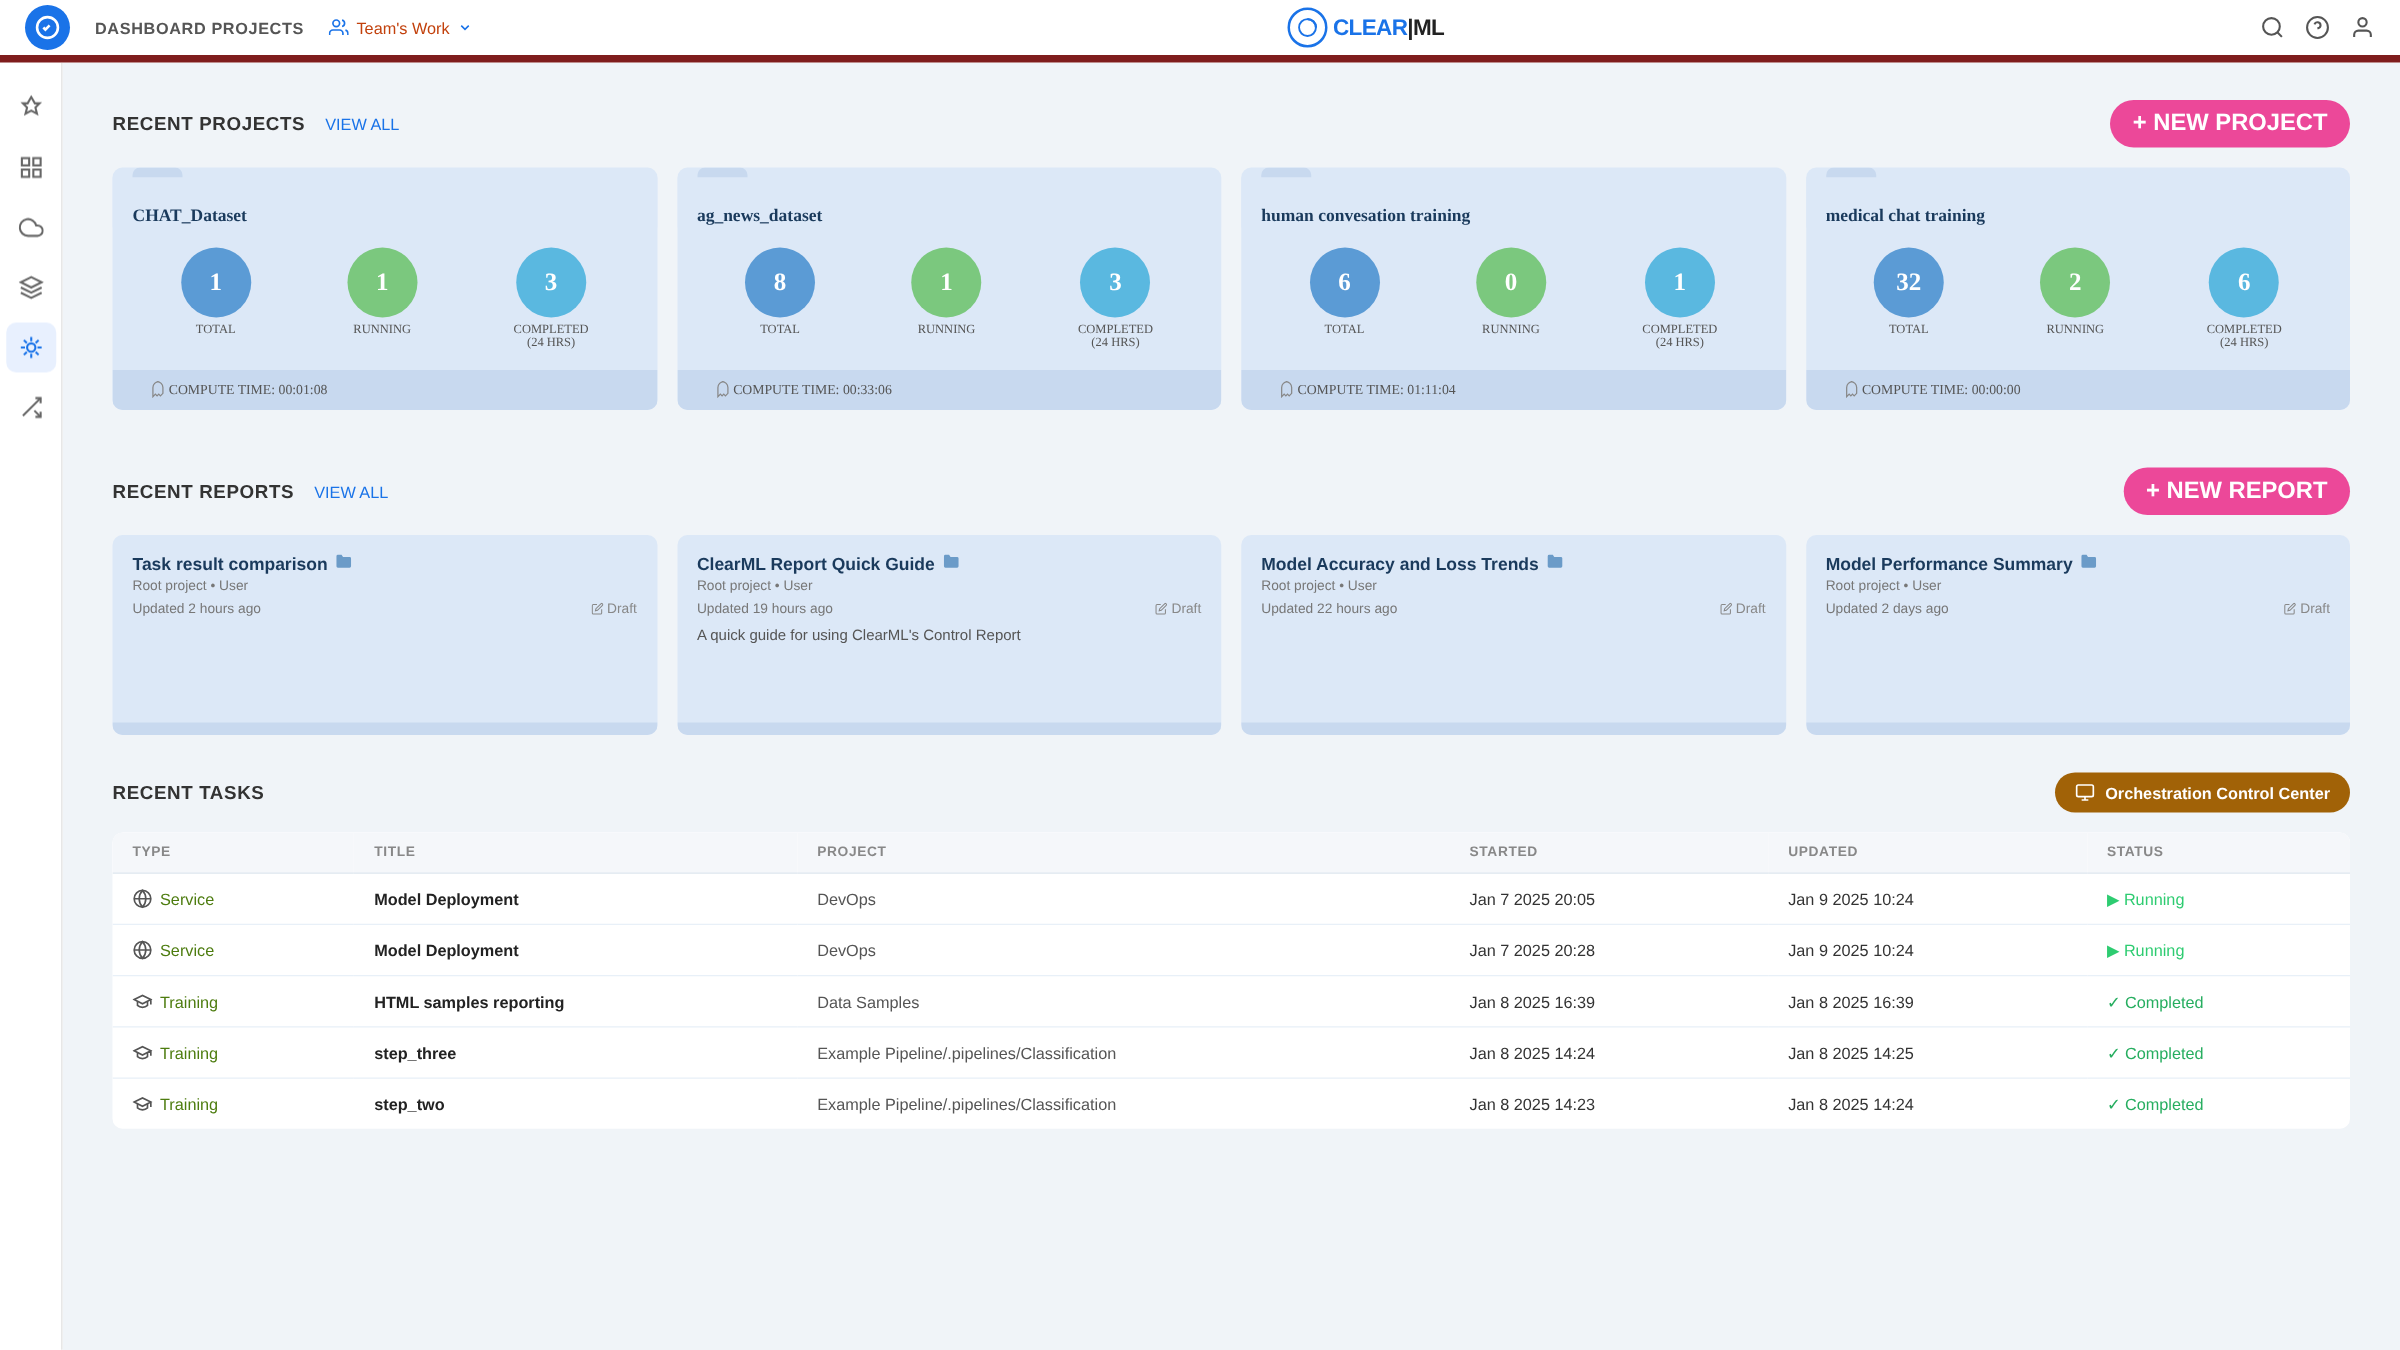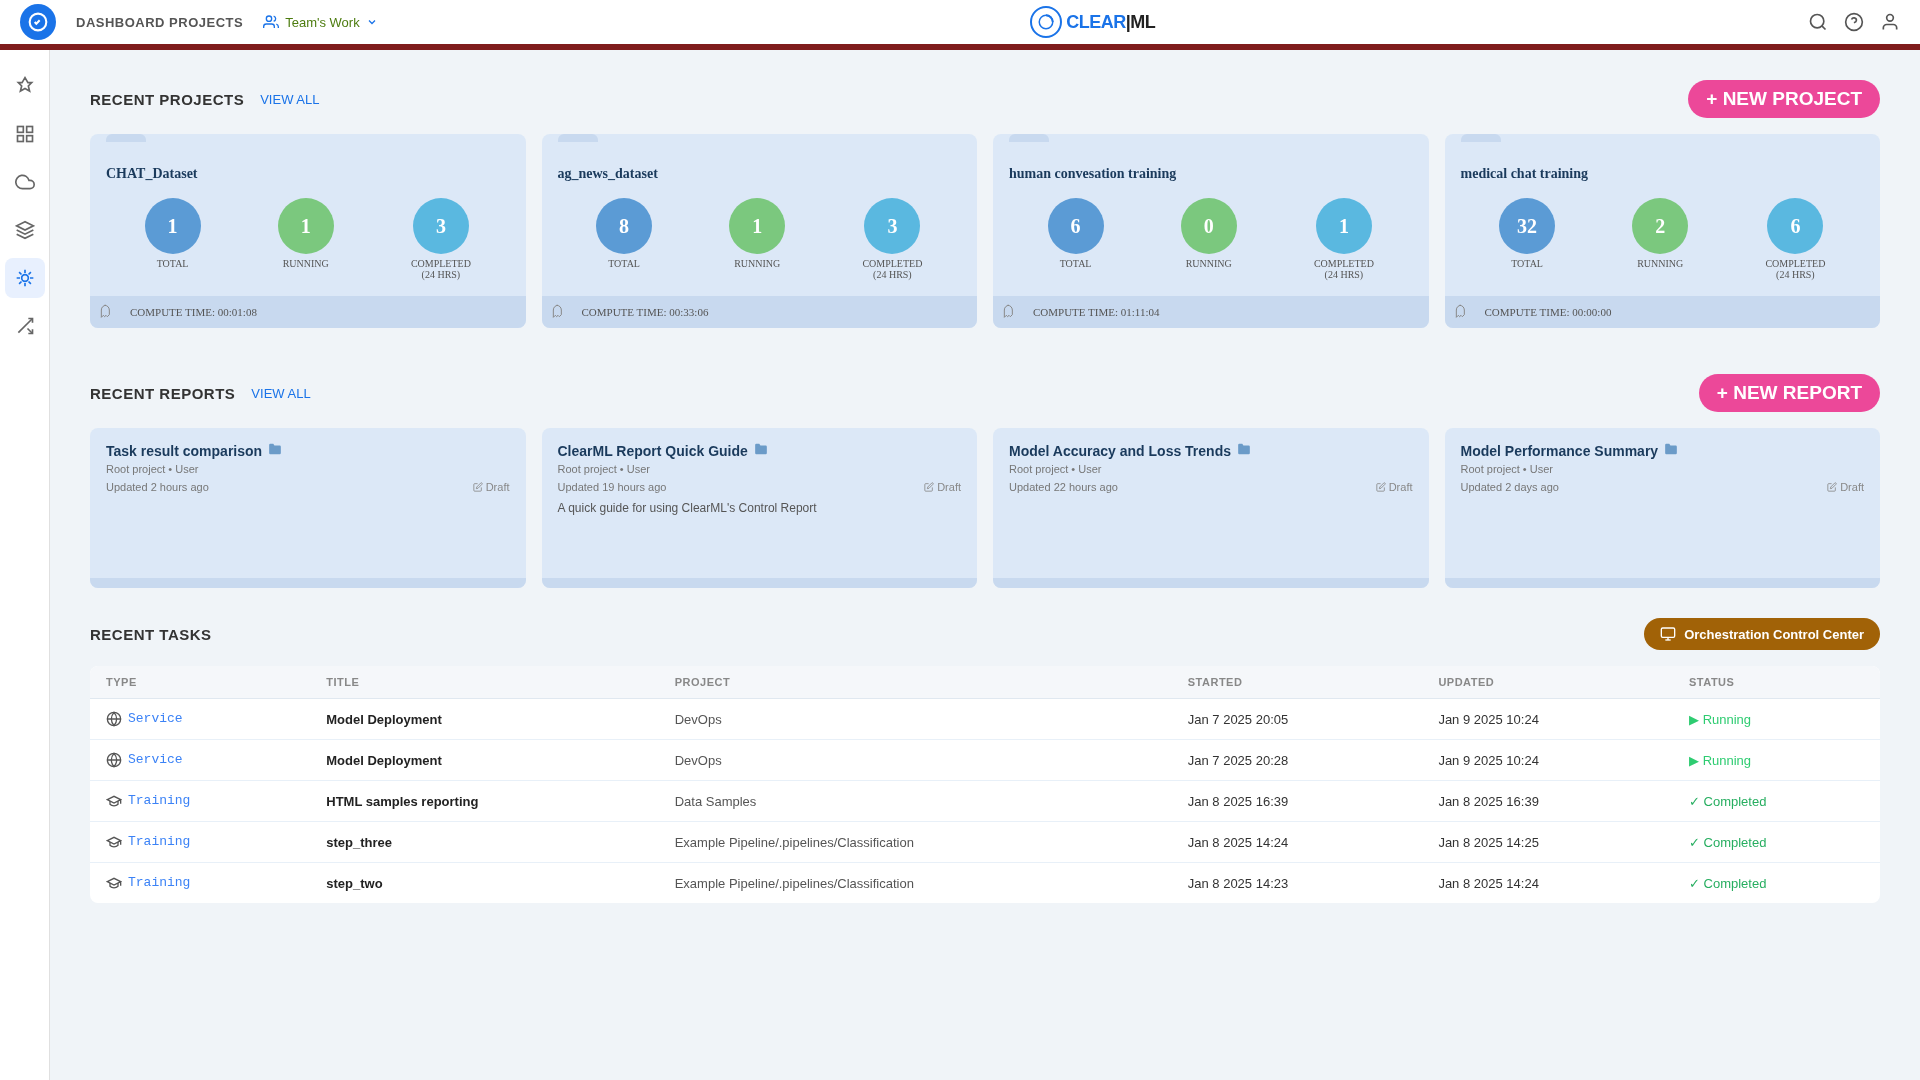--- a/index.html
+++ b/index.html
@@ -5,21 +5,21 @@
     * { box-sizing: border-box; margin: 0; padding: 0; }
     body { font-family: 'Segoe UI', Arial, sans-serif; background: #f0f4f8; color: #333; font-size: 14px; overflow-x: hidden; }
 
     
     .topnav {
       display: flex; align-items: center; background: #fff; height: 50px;
       padding: 0 20px; border-bottom: 6px solid #7f1d1d; position: fixed; top: 0; left: 0; right: 0; z-index: 100;
     }
     .topnav-logo { width: 36px; height: 36px; border-radius: 50%; background: #1a73e8; display: flex; align-items: center; justify-content: center; color: white; font-weight: bold; font-size: 16px; margin-right: 20px; }
     .topnav-title { font-size: 13px; font-weight: 600; color: #555; letter-spacing: 0.5px; text-transform: uppercase; }
-    .topnav-team { display: flex; align-items: center; gap: 6px; margin-left: 20px; color: #4d7c0f; font-size: 13px; cursor: pointer; }
+    .topnav-team { display: flex; align-items: center; gap: 6px; margin-left: 20px; color: #c2410c; font-size: 13px; cursor: pointer; }
     .topnav-center { flex: 1; display: flex; justify-content: center; }
     .topnav-icons { display: flex; align-items: center; gap: 16px; color: #555; }
     .topnav-icons svg { width: 20px; height: 20px; cursor: pointer; }
 
     
     .layout { display: flex; margin-top: 50px; min-height: calc(100vh - 50px); }
 
     
     .sidebar {
       width: 50px; background: #fff; border-right: 1px solid #e0e0e0;
@@ -61,21 +61,21 @@
     .stat-item { display: flex; flex-direction: column; align-items: center; gap: 4px; }
     .stat-circle {
       width: 56px; height: 56px; border-radius: 50%; display: flex; align-items: center; justify-content: center;
       font-size: 20px; font-weight: 700; color: white;
     }
     .stat-circle.total { background: #5b9bd5; }
     .stat-circle.running { background: #7bc87e; }
     .stat-circle.completed { background: #5ab8e0; }
     .stat-label { font-size: 10px; color: #555; text-align: center; text-transform: uppercase; font-weight: 500; }
     .project-card-footer {
-      background: #c8d9ef; padding: 8px 8px; display: flex; align-items: center; gap: 16px;
+      background: #c8d9ef; padding: 8px 29px; display: flex; align-items: center; gap: 0;
       font-size: 11px; color: #555; font-weight: 500;
     }
 
     
     .reports-grid { display: grid; grid-template-columns: repeat(4, 1fr); gap: 16px; margin-bottom: 30px; }
     .report-card { background: #dce8f7; border-radius: 8px; overflow: hidden; min-height: 160px; position: relative; }
     .report-card-content { padding: 14px 16px; }
     .report-card-title { font-size: 14px; font-weight: 600; color: #1a3a5c; display: flex; align-items: center; gap: 6px; margin-bottom: 4px; }
     .report-card-meta { font-size: 11px; color: #777; margin-bottom: 6px; }
     .report-card-updated { font-size: 11px; color: #777; display: flex; align-items: center; justify-content: space-between; }
@@ -87,21 +87,21 @@
     .tasks-section { margin-bottom: 42px; }
     .tasks-header { display: flex; align-items: center; justify-content: space-between; margin-bottom: 16px; }
     .tasks-table { width: 100%; border-collapse: collapse; background: #fff; border-radius: 8px; overflow: hidden; }
     .tasks-table th {
       background: #f5f7fa; text-align: left; padding: 10px 16px;
       font-size: 11px; font-weight: 700; color: #888; text-transform: uppercase; letter-spacing: 0.5px;
       border-bottom: 1px solid #e0e8f0;
     }
     .tasks-table td { padding: 12px 16px; border-bottom: 1px solid #e8f0f8; font-size: 13px; }
     .tasks-table tr:last-child td { border-bottom: none; }
-    .type-cell { display: flex; align-items: flex-start; gap: 6px; color: #3b82f6; font-family: Liberation Mono, monospace; }
+    .type-cell { display: flex; align-items: flex-end; gap: 6px; color: #4d7c0f; }
     .status-running { color: #2ecc71; font-weight: 500; display: flex; align-items: center; gap: 4px; }
     .status-completed { color: #27ae60; font-weight: 500; display: flex; align-items: center; gap: 4px; }
     .title-bold { font-weight: 600; color: #222; }
     .project-link { color: #555; }
 
     .orchestration-btn {
       background: #a16207; color: white; border: none; border-radius: 20px;
       padding: 8px 16px; font-size: 13px; font-weight: 600; cursor: pointer;
       display: flex; align-items: center; gap: 8px;
     }

